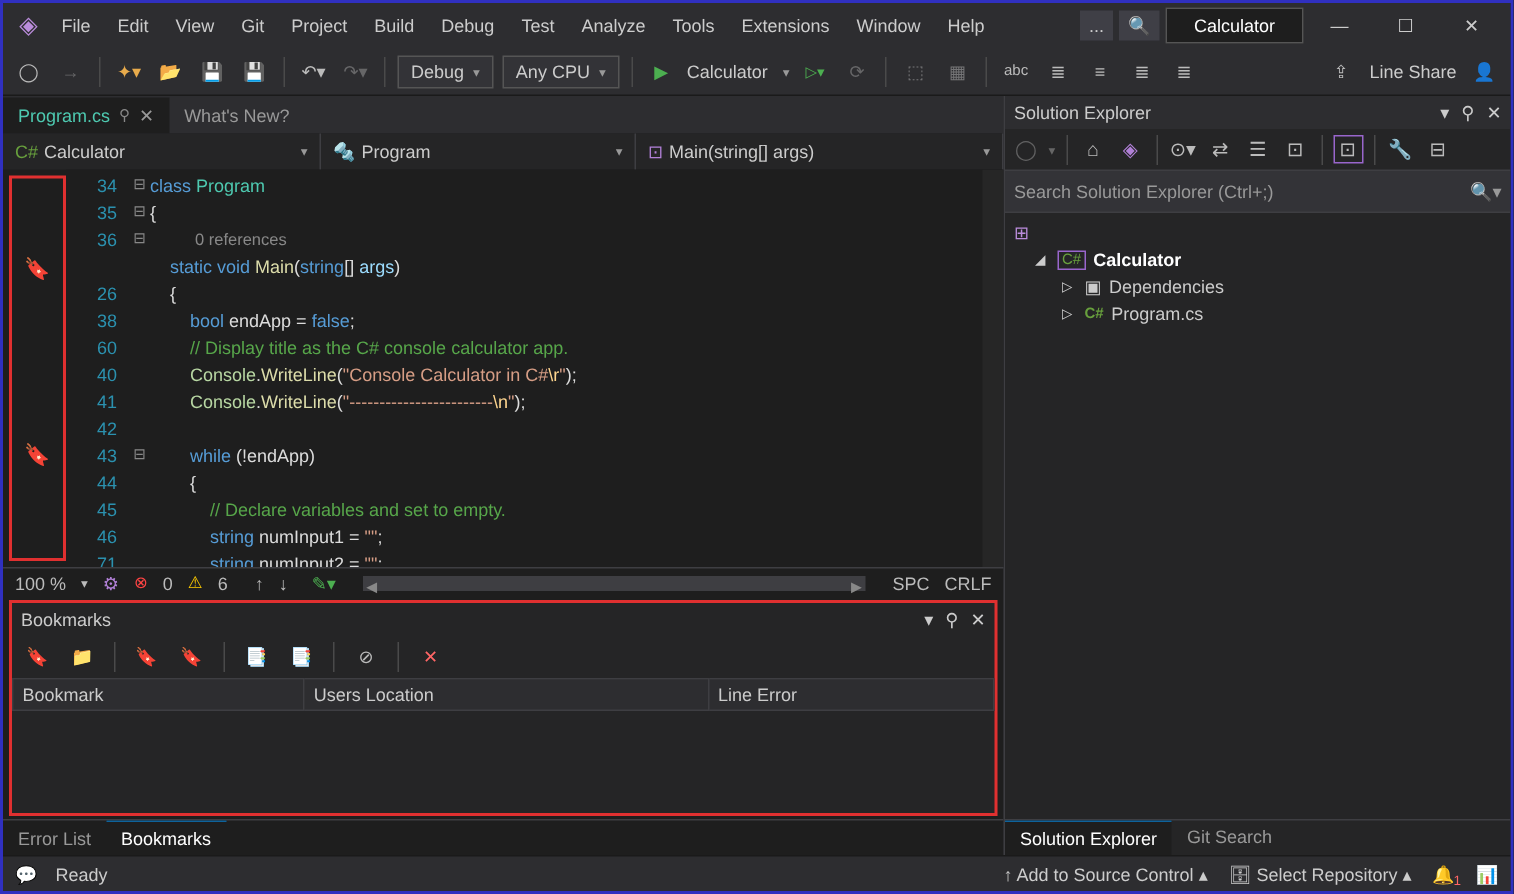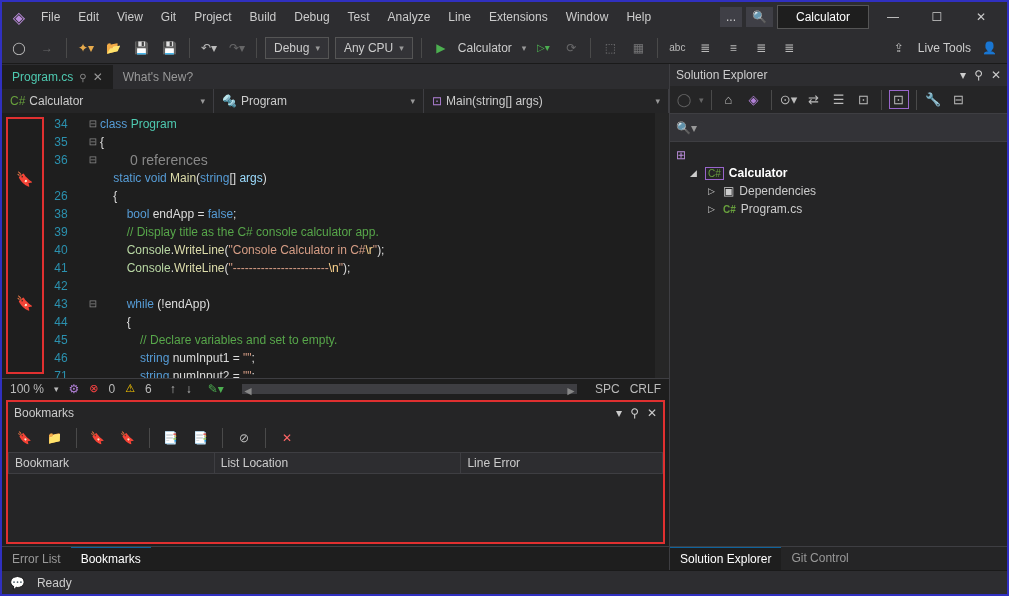--- a/index.html
+++ b/index.html
@@ -24,33 +24,33 @@
 .tab{padding:5px 10px;background:#1e1e1e;color:#4ec9b0;display:flex;align-items:center;gap:6px;font-size:12px}
 .tab.inactive{background:transparent;color:#999}
 .tab .x{color:#999;cursor:pointer}
 .pin{color:#888;font-size:10px}
 .nav-bar{height:24px;background:#252526;display:flex;align-items:center}
 .nav-combo{flex:0 0 auto;padding:3px 8px;display:flex;align-items:center;gap:4px;border-right:1px solid #3e3e42;height:100%}
 .editor-wrap{flex:1;display:flex;overflow:hidden;position:relative}
 .bookmark-gutter{width:38px;background:#1e1e1e;border:2px solid #e03030;margin:4px 0 4px 4px;display:flex;flex-direction:column;align-items:center;padding-top:14px;gap:0}
 .bm{color:#aaa;font-size:14px}
 .editor{flex:1;display:flex;background:#1e1e1e;font-family:Consolas,monospace;font-size:13px;position:relative}
-.gutter{width:42px;text-align:center;padding-right:8px;color:#2b91af;line-height:18px;padding-top:2px}
+.gutter{width:42px;text-align:right;padding-right:8px;color:#2b91af;line-height:18px;padding-top:2px}
 .gutter div{height:18px}
 .fold{width:14px;color:#888;line-height:18px;padding-top:2px}
 .fold div{height:18px;text-align:center;font-size:10px;cursor:pointer}
 .code{flex:1;line-height:18px;white-space:pre;padding-top:2px;color:#dcdcdc}
 .code div{height:18px}
 .kw{color:#569cd6}
 .cls{color:#4ec9b0}
 .mth{color:#dcdcaa}
 .str{color:#d69d85}
 .cmt{color:#57a64a}
 .esc{color:#ffd68f}
-.lens{color:#888;font-size:14px;padding-left:30px}
+.lens{color:#888;font-size:11px;padding-left:30px}
 .minimap{width:14px;background:#262626}
 .status-strip{height:20px;background:#1e1e1e;border-top:1px solid #3e3e42;display:flex;align-items:center;padding:0 8px;gap:10px;font-size:11px;color:#bbb}
 .err-ico{color:#f44;font-size:11px}
 .warn-ico{color:#fc0;font-size:11px}
 .bookmarks-panel{border:2px solid #e03030;margin:2px 4px 2px 4px;background:#252526;display:flex;flex-direction:column;height:144px}
 .panel-hdr{height:22px;display:flex;align-items:center;padding:0 6px;color:#ccc}
 .panel-hdr span:first-child{flex:1}
 .panel-tb{height:28px;display:flex;align-items:center;padding:0 6px;gap:8px}
 .bm-table{flex:1;overflow:auto}
 .bm-table table{width:100%;border-collapse:collapse}
@@ -90,21 +90,21 @@
   <div class="menu" id="menu">
       <span>File</span>
       <span>Edit</span>
       <span>View</span>
       <span>Git</span>
       <span>Project</span>
       <span>Build</span>
       <span>Debug</span>
       <span>Test</span>
       <span>Analyze</span>
-      <span>Line</span>
+      <span>Tools</span>
       <span>Extensions</span>
       <span>Window</span>
       <span>Help</span>
     </div>
   <div class="titlebar-right">
     <button class="search-btn">...</button>
     <button class="search-btn">🔍</button>
     <div class="app-name">Calculator</div>
     <div class="win-btn">—</div>
     <div class="win-btn">☐</div>
@@ -140,21 +140,21 @@
   <div class="tb-ico" style="opacity:.5">⬚</div>
   <div class="tb-ico" style="opacity:.5">▦</div>
   <div class="tb-sep"></div>
   <div class="tb-ico" style="font-size:10px">abc</div>
   <div class="tb-ico">≣</div>
   <div class="tb-ico">≡</div>
   <div class="tb-ico">≣</div>
   <div class="tb-ico">≣</div>
   <div class="live">
     <div class="tb-ico">⇪</div>
-    <span>Live Tools</span>
+    <span>Line Share</span>
     <div class="tb-ico">👤</div>
   </div>
 </div>
 
 <div class="main">
   <div class="left-side">
     <div class="tabs">
       <div class="tab">
         <span>Program.cs</span>
           <span class="pin">⚲</span>
@@ -189,21 +189,21 @@
         <div class="bm">🔖</div>
       </div>
       <div class="editor">
         <div class="gutter" id="gutter">
             <div>34</div>
             <div>35</div>
             <div>36</div>
             <div>&nbsp;</div>
             <div>26</div>
             <div>38</div>
-            <div>39</div>
+            <div>60</div>
             <div>40</div>
             <div>41</div>
             <div>42</div>
             <div>43</div>
             <div>44</div>
             <div>45</div>
             <div>46</div>
             <div>71</div>
           </div>
         <div class="fold" id="fold">
@@ -265,21 +265,21 @@
         <div class="tb-sep"></div>
         <span class="tb-ico">⊘</span>
         <div class="tb-sep"></div>
         <span class="tb-ico" style="color:#f66">✕</span>
       </div>
       <div class="bm-table">
         <table>
           <thead>
               <tr id="bm-head">
                 <th>Bookmark</th>
-                <th>List Location</th>
+                <th>Users Location</th>
                 <th>Line Error</th>
               </tr>
             </thead>
           <tbody id="bm-body">
             </tbody>
         </table>
       </div>
     </div>
     <div class="bottom-tabs">
       <div class="btab">Error List</div>
@@ -305,20 +305,21 @@
       <span class="se-icon">⇄</span>
       <span class="se-icon">☰</span>
       <span class="se-icon">⊡</span>
       <div class="tb-sep"></div>
       <span class="se-icon highlight-box">⊡</span>
       <div class="tb-sep"></div>
       <span class="se-icon">🔧</span>
       <span class="se-icon">⊟</span>
     </div>
     <div class="se-search">
+      <span>Search Solution Explorer (Ctrl+;)</span>
         <span>🔍▾</span>
     </div>
     <div class="se-tree">
       <div class="tree-row">
           <span class="sln-ico">⊞</span>
         </div>
       <div class="tree-row indent1">
           <span class="arrow">◢</span>
           <span class="proj-ico">C#</span>
           <span class="bold">Calculator</span>
@@ -329,21 +330,27 @@
           <span>Dependencies</span>
         </div>
       <div class="tree-row indent2">
           <span class="arrow">▷</span>
           <span class="cs-ico">C#</span>
           <span>Program.cs</span>
         </div>
     </div>
     <div class="se-bottom-tabs">
       <div class="btab active">Solution Explorer</div>
-      <div class="btab">Git Control</div>
+      <div class="btab">Git Search</div>
     </div>
   </div>
 </div>
 
 <div class="statusbar">
   <span>💬</span>
   <span>Ready</span>
+  <div class="right">
+    <span>↑ <span>Add to Source Control</span> ▴</span>
+    <span>🗄 <span>Select Repository</span> ▴</span>
+    <span style="position:relative">🔔<span style="color:#f66;font-size:9px;position:absolute;bottom:-2px;right:-4px">1</span></span>
+    <span>📊</span>
+  </div>
 </div>
 
 </body></html>

